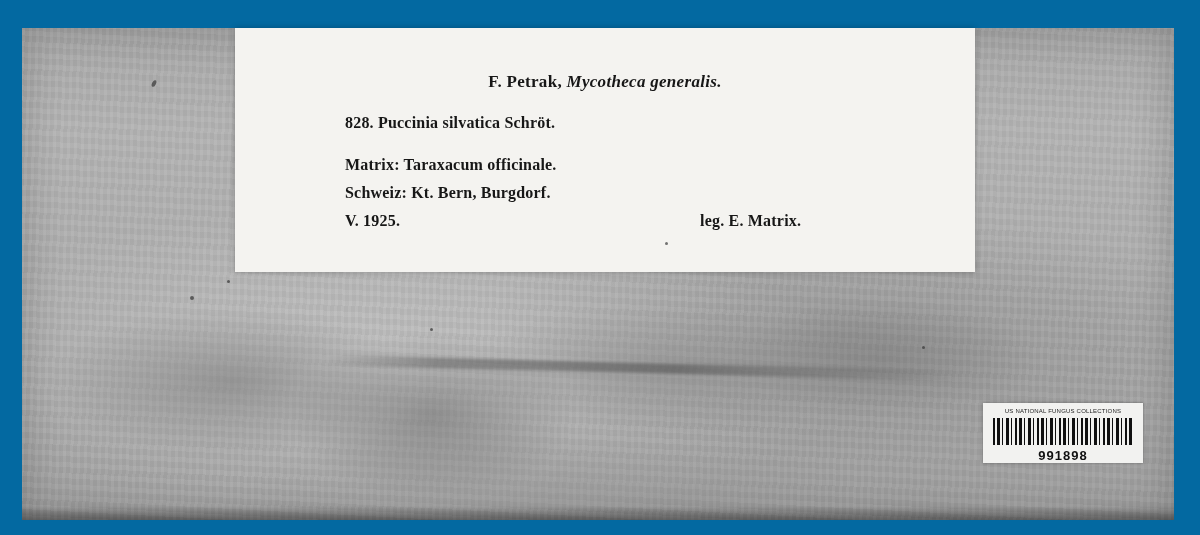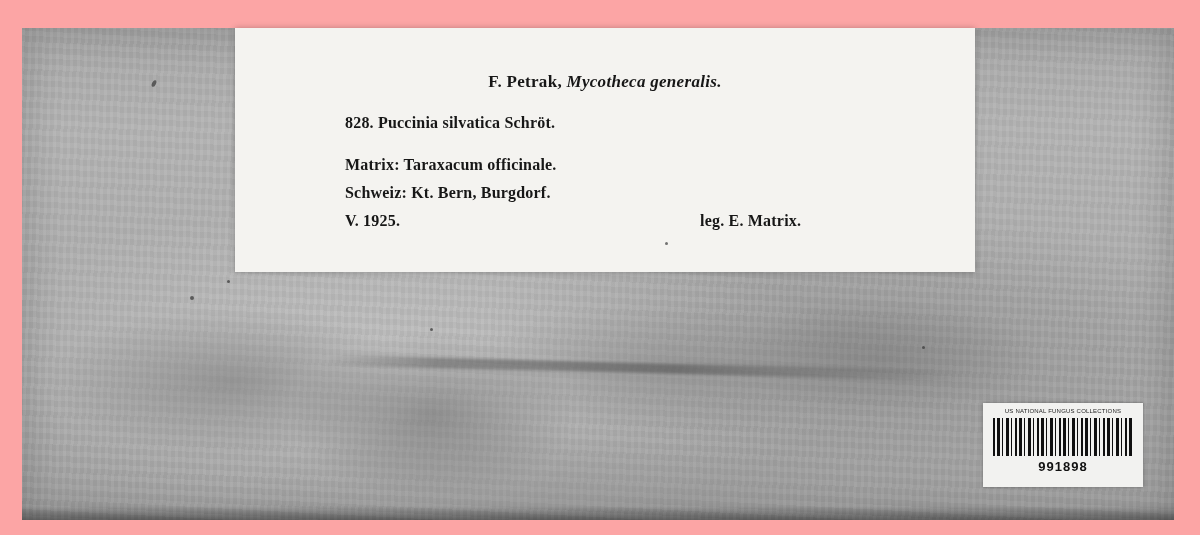--- a/index.html
+++ b/index.html
@@ -11,21 +11,21 @@
     width: 1200px;
     height: 535px;
     font-family: "Liberation Serif", serif;
     overflow: hidden;
   }
 
   #specimen-sheet {
     position: relative;
     width: 1200px;
     height: 535px;
-    background: #fca5a5;
+    background: #0369a1;
   }
 
   
   #sheet-photo {
     position: absolute;
     left: 22px;
     top: 28px;
     width: 1152px;
     height: 492px;
     background:
@@ -161,21 +161,21 @@
     background: rgba(80,80,80,0.8);
     border-radius: 50%;
   }
 
   
   #barcode-label {
     position: absolute;
     left: 983px;
     top: 403px;
     width: 160px;
-    height: 84px;
+    height: 60px;
     background: #f2f2f0;
     box-shadow: 0 0 3px rgba(0,0,0,0.35);
     display: flex;
     flex-direction: column;
     align-items: center;
   }
   #barcode-institution {
     margin-top: 5px;
     font-family: "Liberation Sans", sans-serif;
     font-size: 6px;

